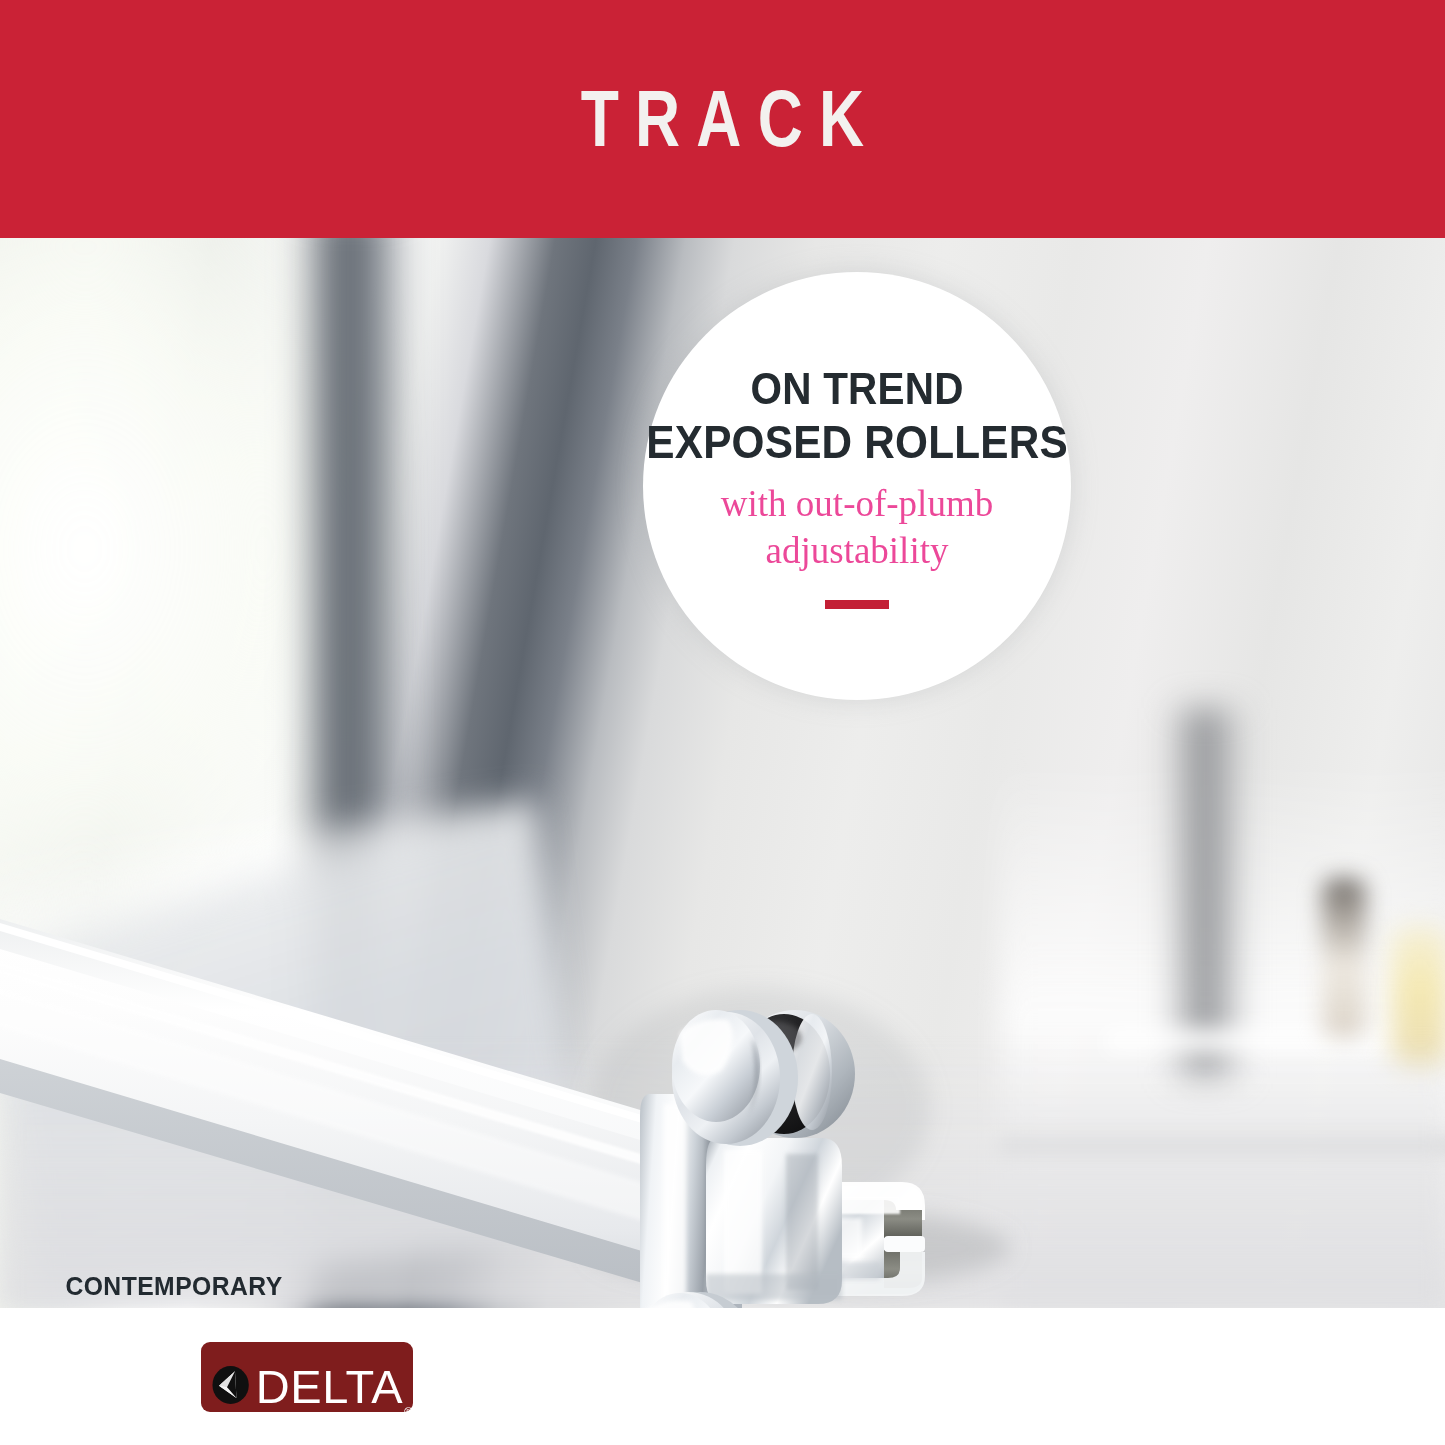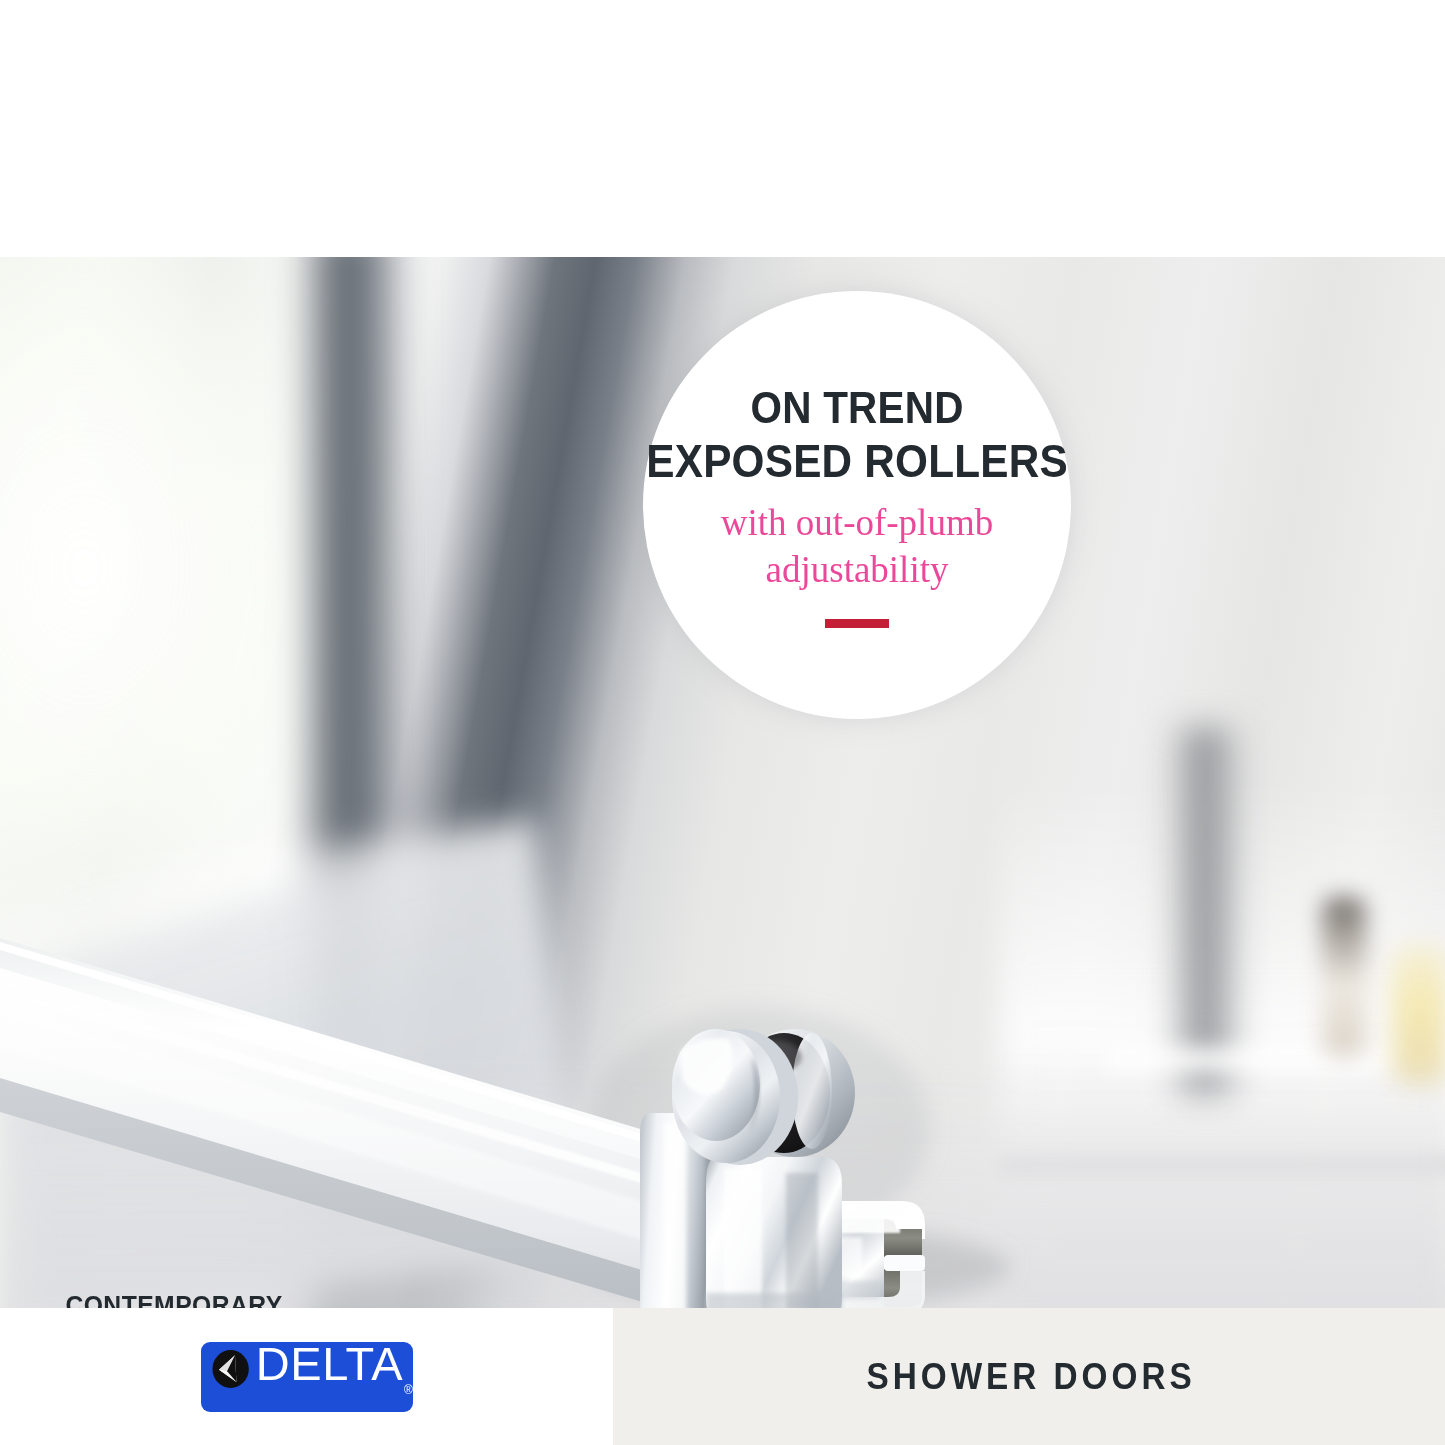--- a/index.html
+++ b/index.html
@@ -46,21 +46,20 @@
 
   
   .photo {
     position: absolute;
     left: 0;
     top: 238px;
     width: 1445px;
     height: 1070px;
     overflow: hidden;
     background: #e3e3e4;
-    margin-top: 19px;
   }
 
   
   .bg-base {
     position: absolute;
     inset: 0;
     background:
       linear-gradient(100deg,
         #f3f4ef 0%,
         #f7f8f4 6%,
@@ -328,24 +327,24 @@
     font-weight: bold;
     font-size: 37px;
     letter-spacing: 0.12em;
     text-indent: 0.12em;
     transform: scaleX(0.9);
     white-space: nowrap;
   }
   .delta-logo {
     width: 212px;
     height: 70px;
-    background: #1d4ed8;
+    background: #7f1d1d;
     border-radius: 9px;
     display: flex;
-    align-items: flex-start;
+    align-items: flex-end;
     padding-left: 10px;
     box-sizing: border-box;
   }
   .delta-word {
     color: #ffffff;
     font-family: "Liberation Sans", sans-serif;
     font-size: 47px;
     font-weight: normal;
     letter-spacing: 0.012em;
     line-height: 1;
@@ -359,20 +358,23 @@
     position: relative;
     top: 14px;
     left: 1px;
   }
 </style>
 </head>
 <body>
 
 <div id="poster">
 
+  <div class="header-banner">
+    <div class="header-title">TRACK</div>
+  </div>
 
   <div class="photo">
     <div class="bg-base"></div>
     <div class="bg-window-glow"></div>
     <div class="bg-dark-band"></div>
     <div class="bg-sill"></div>
     <div class="bg-vanity"></div>
     <div class="bg-pillar"></div>
     <div class="bg-shelf"></div>
     <div class="bg-bottle-a"></div>
@@ -565,18 +567,15 @@
         <svg width="54" height="54" viewBox="0 0 54 54" aria-hidden="true">
           <ellipse cx="27" cy="27" rx="25" ry="26" fill="#101010"></ellipse>
           <path d="M 33,8 L 11,28 L 35,45 Z" fill="#ffffff"></path>
           <path d="M 33,8 L 11,28 L 22,30 Z" fill="#e2e2e2"></path>
           <path d="M 35,45 L 11,28 L 24,32 Z" fill="#f4f4f4"></path>
           <path d="M 33,8 L 22,30 L 24,32 L 35,45 Z" fill="#101010"></path>
         </svg>
         <span class="delta-word"><span>DELTA</span><span class="delta-reg">®</span></span>
       </div>
     </div>
-    <div class="footer-right">
-      <div class="footer-right-text">SHOWER DOORS</div>
-    </div>
   </div>
 
 </div>
 
 </body></html>

